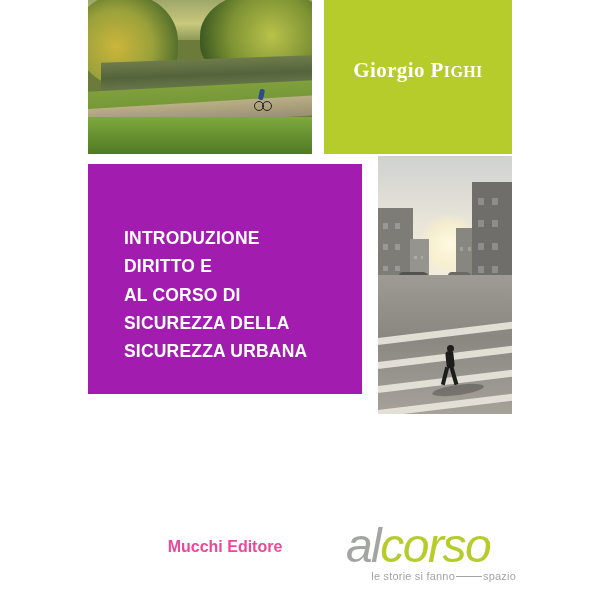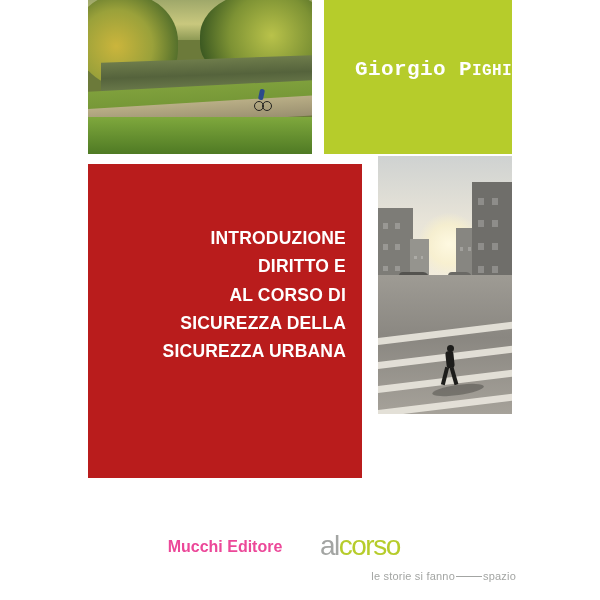--- a/index.html
+++ b/index.html
@@ -84,38 +84,37 @@
     left: 324px;
     top: 0px;
     width: 188px;
     height: 154px;
     background: #b6cc2b;
   }
   .author-name {
     position: absolute;
     left: 0; right: 0;
     top: 58px;
-    text-align: right;
+    text-align: center;
     color: #ffffff;
-    font-family: Liberation Mono, monospace;
+    font-family: Liberation Serif, serif;
     font-size: 21px;
     font-weight: bold;
     letter-spacing: 0.4px;
   }
   .author-name .sc { font-size: 16px; }
 
   
   .title-block {
     position: absolute;
     left: 88px;
     top: 164px;
     width: 274px;
-    height: 314px;
-    background: #b91c1c;
-    text-align: right;
+    height: 230px;
+    background: #a21caf;
   }
   .title-text {
     position: absolute;
     left: 36px;
     top: 60px;
     right: 16px;
     color: #ffffff;
     font-size: 17.5px;
     font-weight: bold;
     line-height: 1.62;
@@ -211,24 +210,25 @@
     position: absolute;
     left: 320px;
     top: 524px;
     width: 196px;
     height: 62px;
   }
   .logo-word {
     position: absolute;
     left: 0; top: 0;
     width: 196px;
-    text-align: left;
-    font-size: 28px;
+    text-align: center;
+    font-size: 48px;
     line-height: 44px;
     letter-spacing: -1.5px;
+    font-style: italic;
   }
   .logo-word .al { color: #a3a5a3; font-weight: normal; }
   .logo-word .corso { color: #b6cc2b; font-weight: normal; }
   .logo-tag {
     position: absolute;
     left: 0; top: 46px;
     width: 196px;
     text-align: right;
     font-size: 11px;
     color: #a3a5a3;

